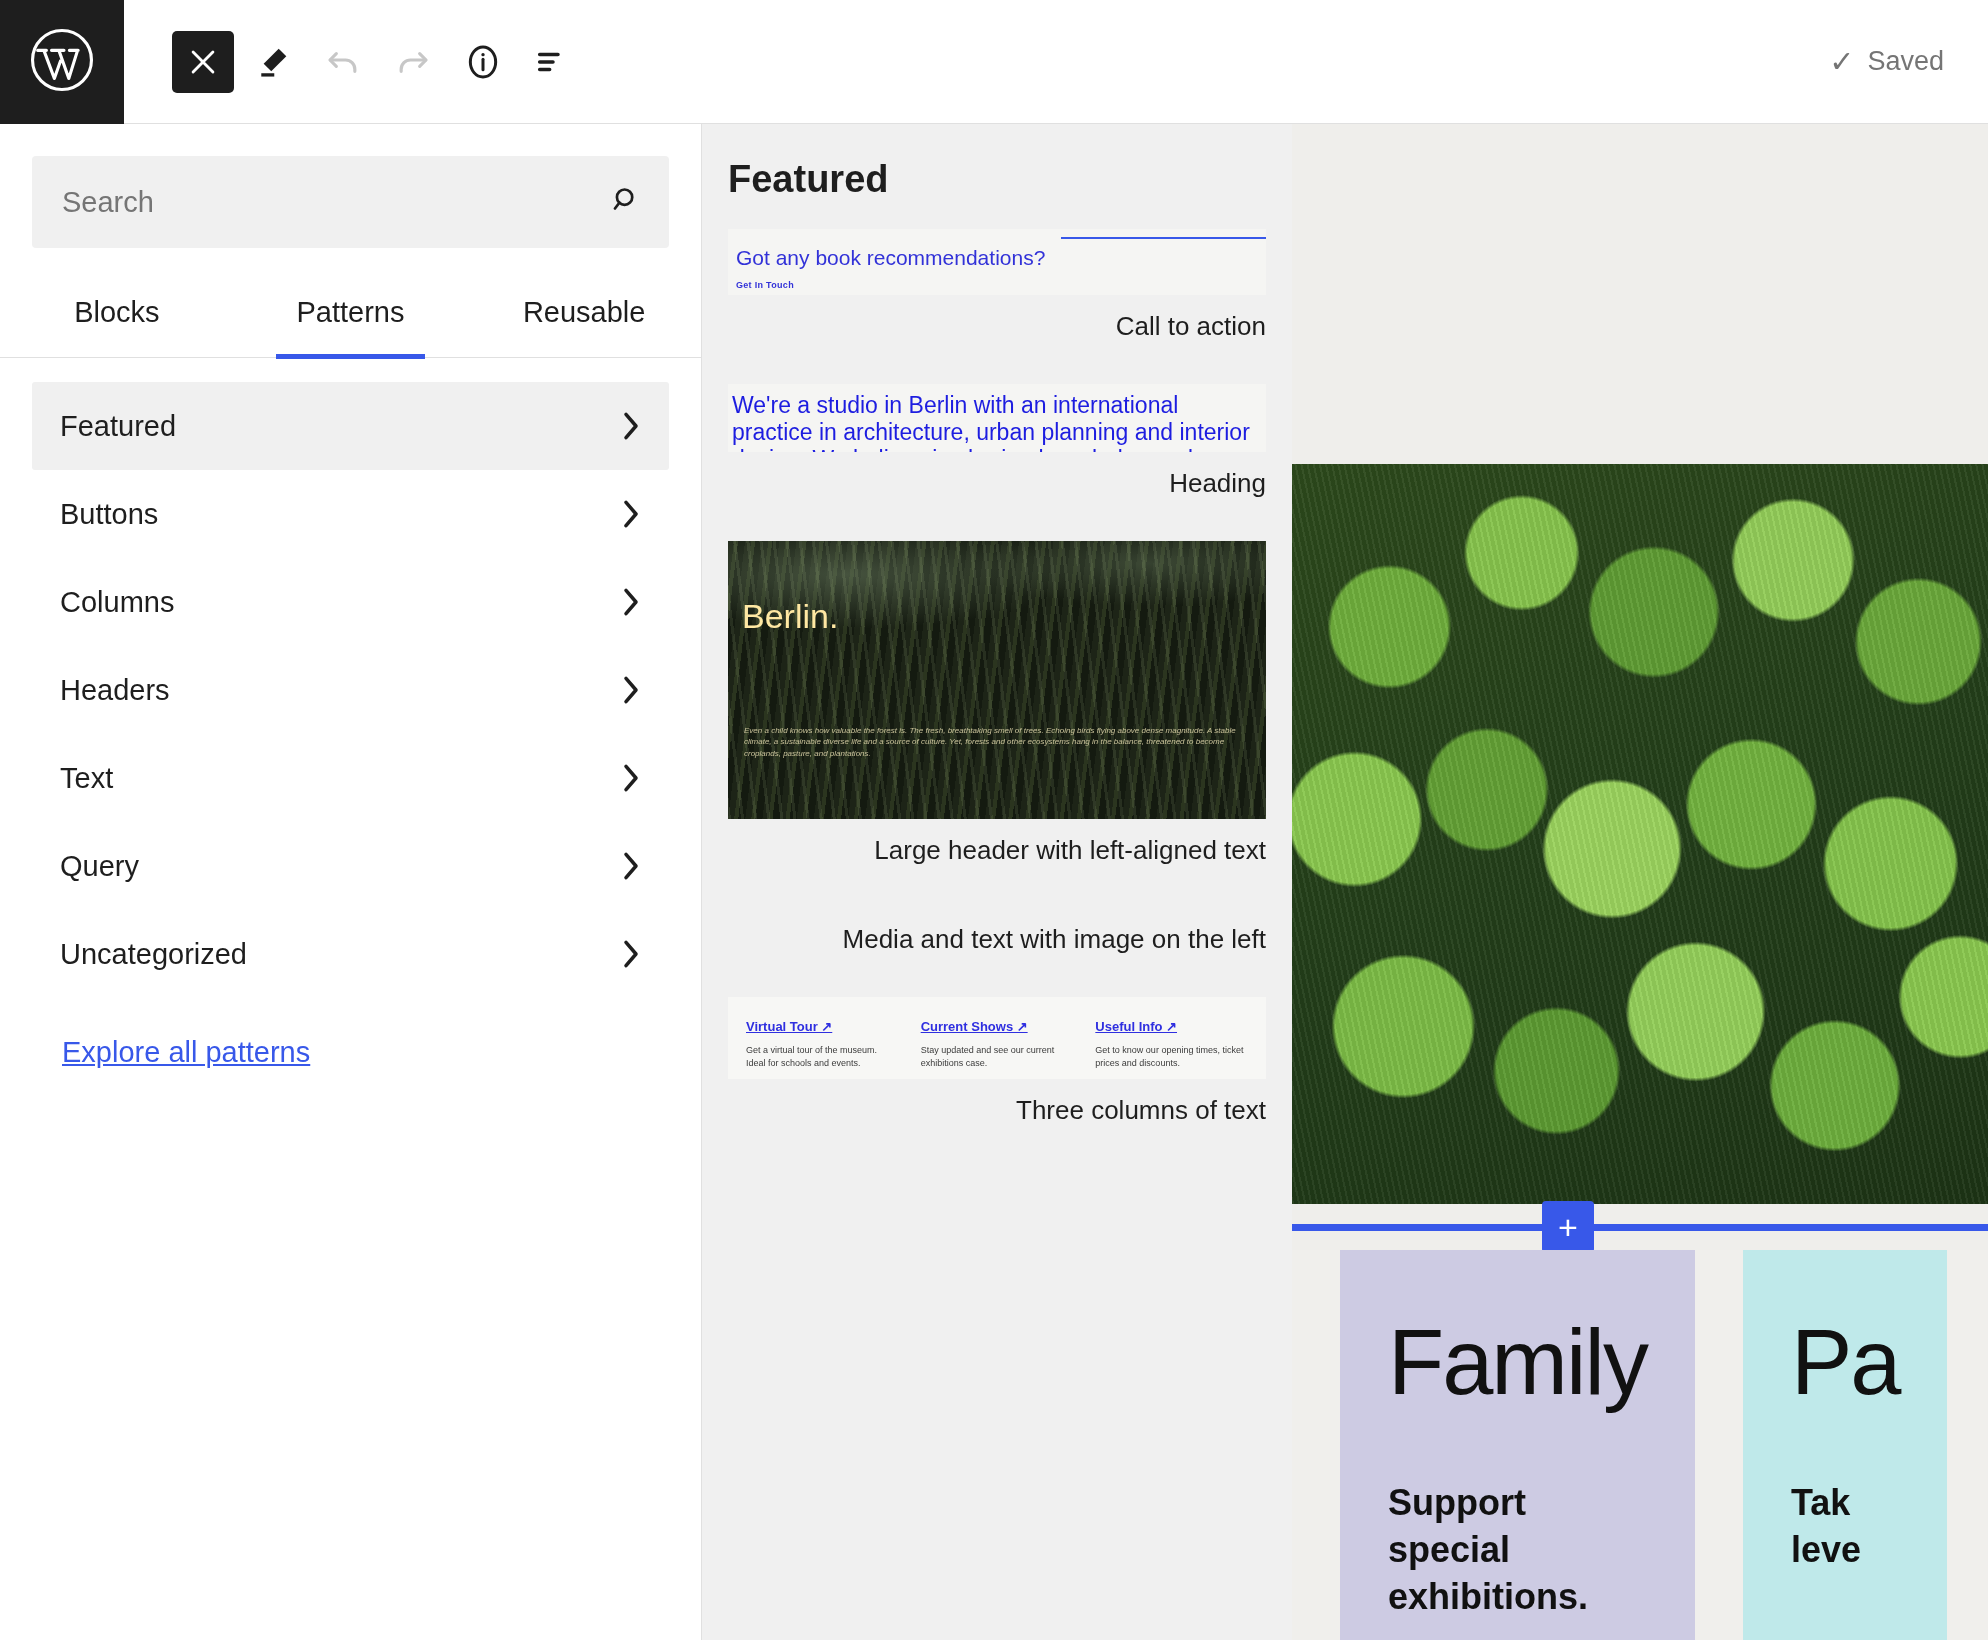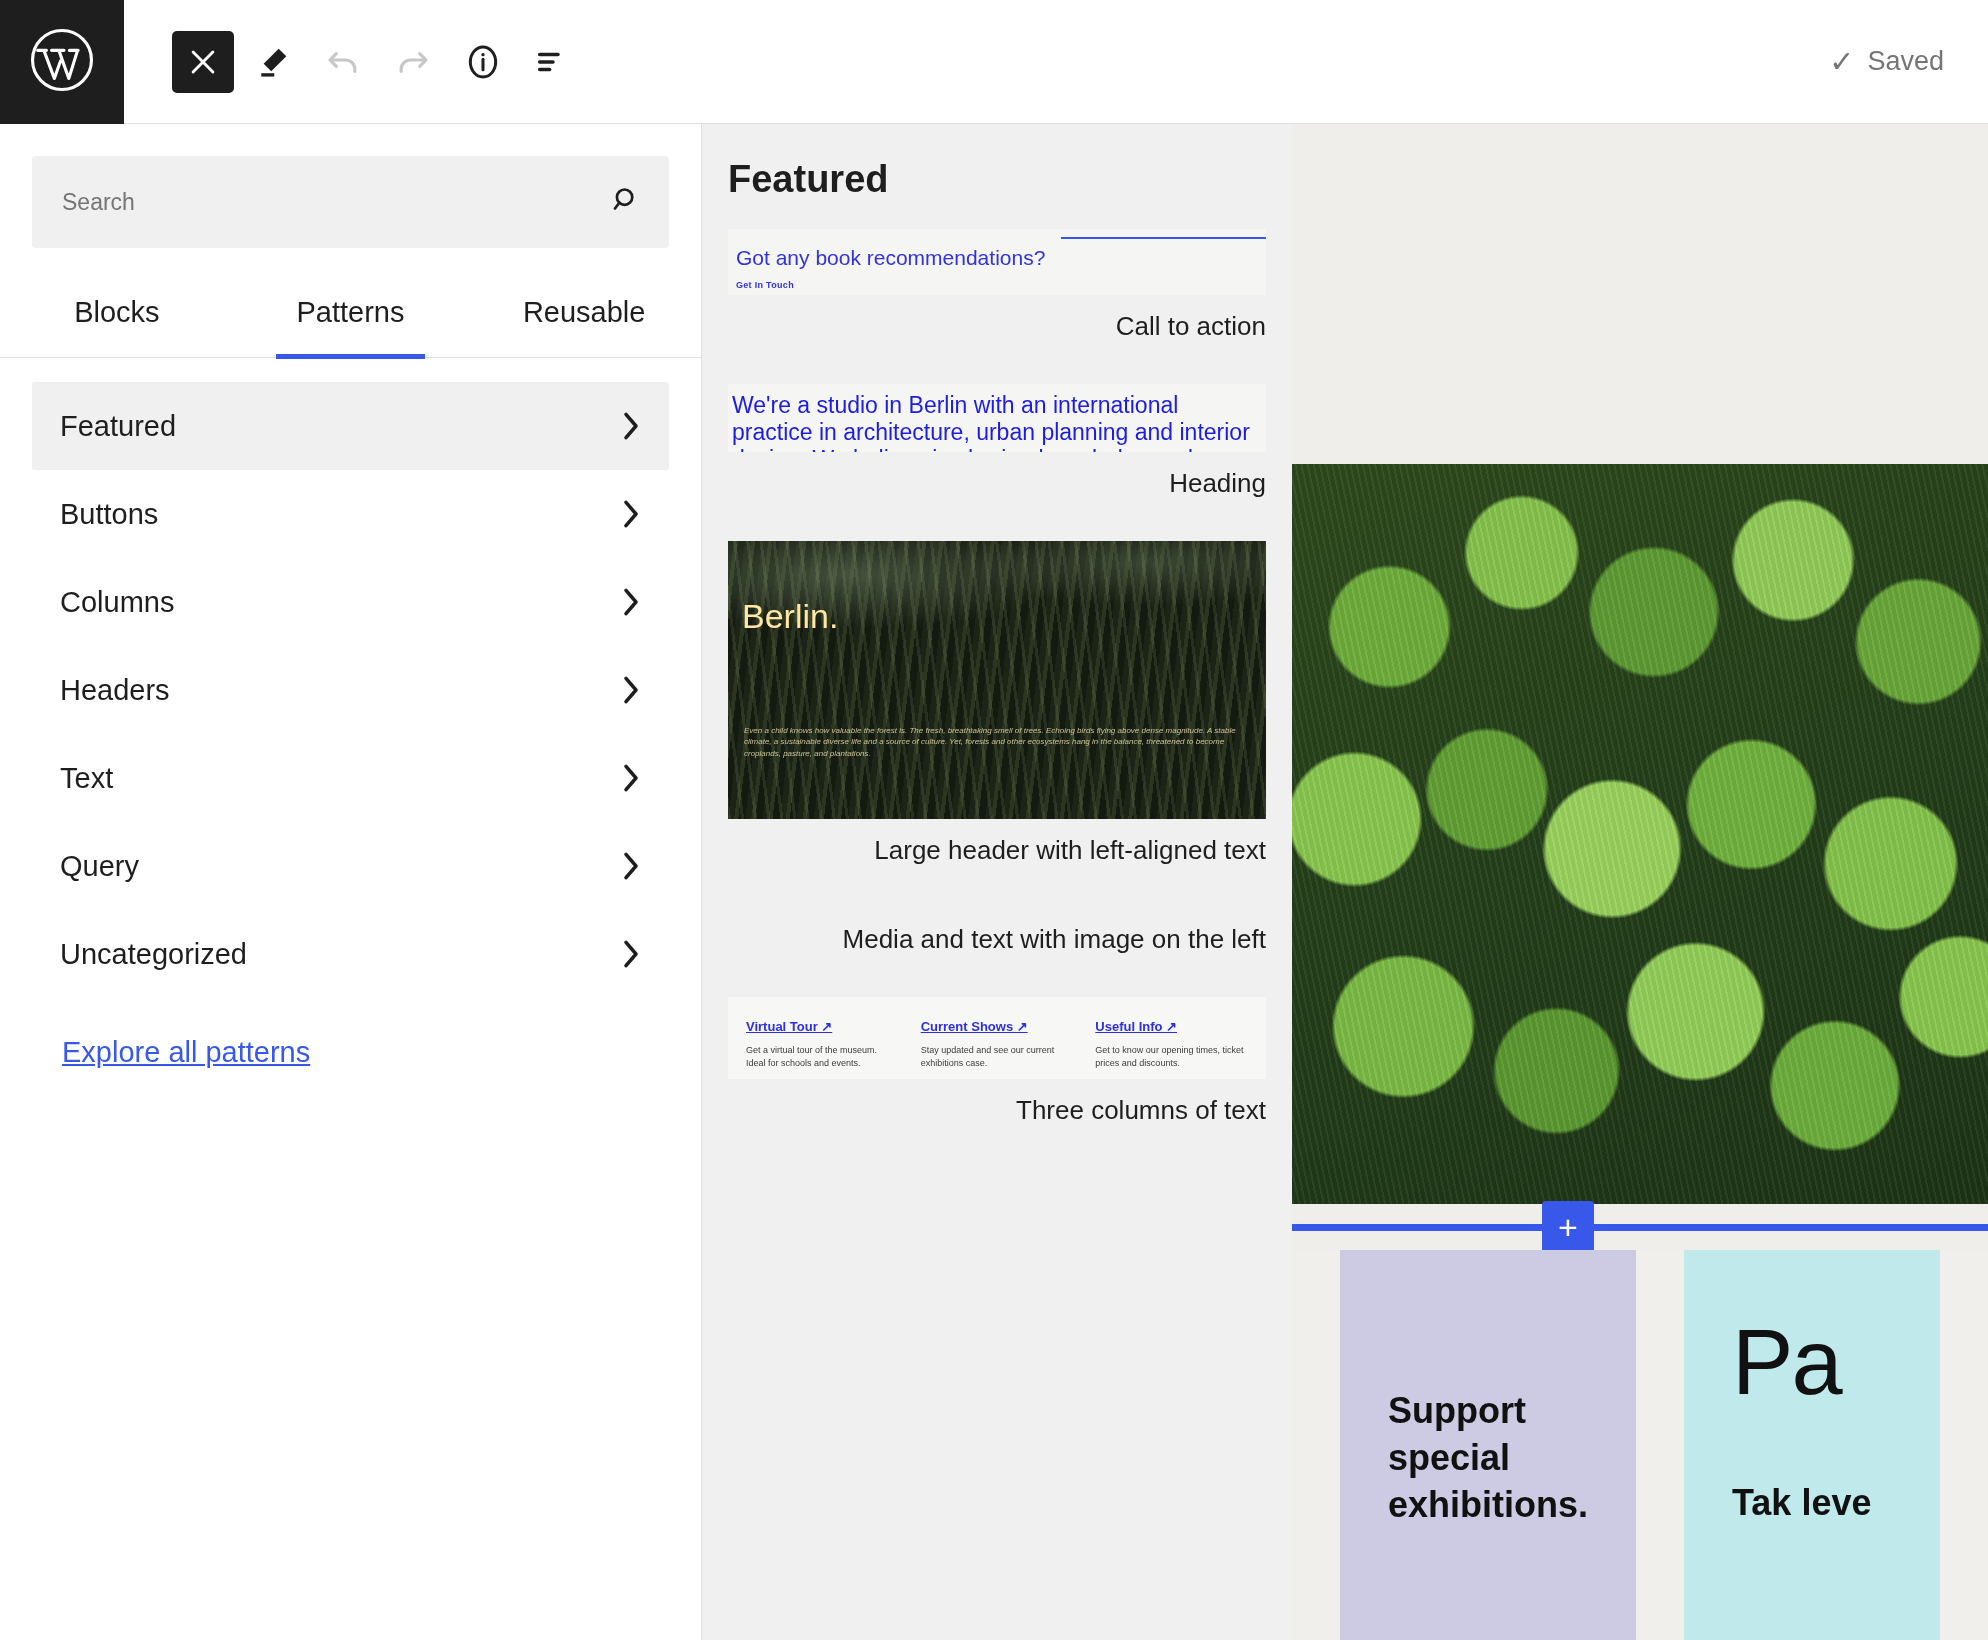--- a/index.html
+++ b/index.html
@@ -60,21 +60,21 @@
   .search-wrap { padding: 32px 32px 0 32px; }
   .search-box {
     position: relative;
     height: 92px;
     background: #f0f0f0;
     border-radius: 4px;
     display: flex; align-items: center;
   }
   .search-box input {
     flex: 1; border: none; outline: none; background: transparent;
-    font-size: 23px; color: #8b5cf6;
+    font-size: 29px; color: #8b5cf6;
     font-family: "Liberation Sans", sans-serif;
     padding: 0 70px 0 30px;
   }
   .search-box input::placeholder { color: #757575; }
   .search-icon { position: absolute; right: 26px; top: 50%; transform: translateY(-50%); }
 
   .tabs {
     display: flex; margin-top: 34px;
     border-bottom: 1px solid #e0e0e0;
   }
@@ -475,20 +475,21 @@
     <div class="hero-img"></div>
 
     <div class="inserter-line-wrap">
       <div class="inserter-line"></div>
       <div class="inserter-plus">+</div>
     </div>
 
     <div class="cards-row">
 
       <div class="card violet">
+        <h2>Family</h2>
         <div class="sub">Support special exhibitions.</div>
 
       </div>
 
       <div class="card cyan">
         <h2>Pa</h2>
         <div class="sub">Tak
 leve</div>
 
       </div>

